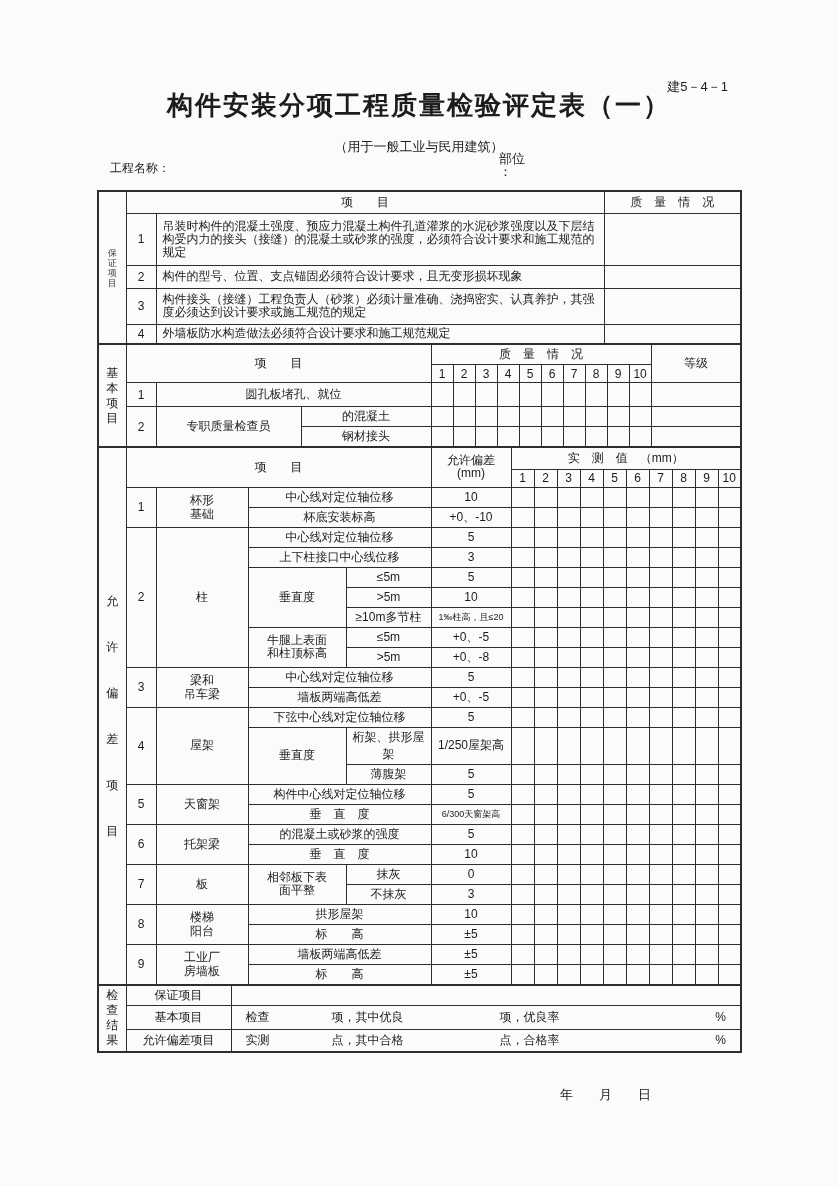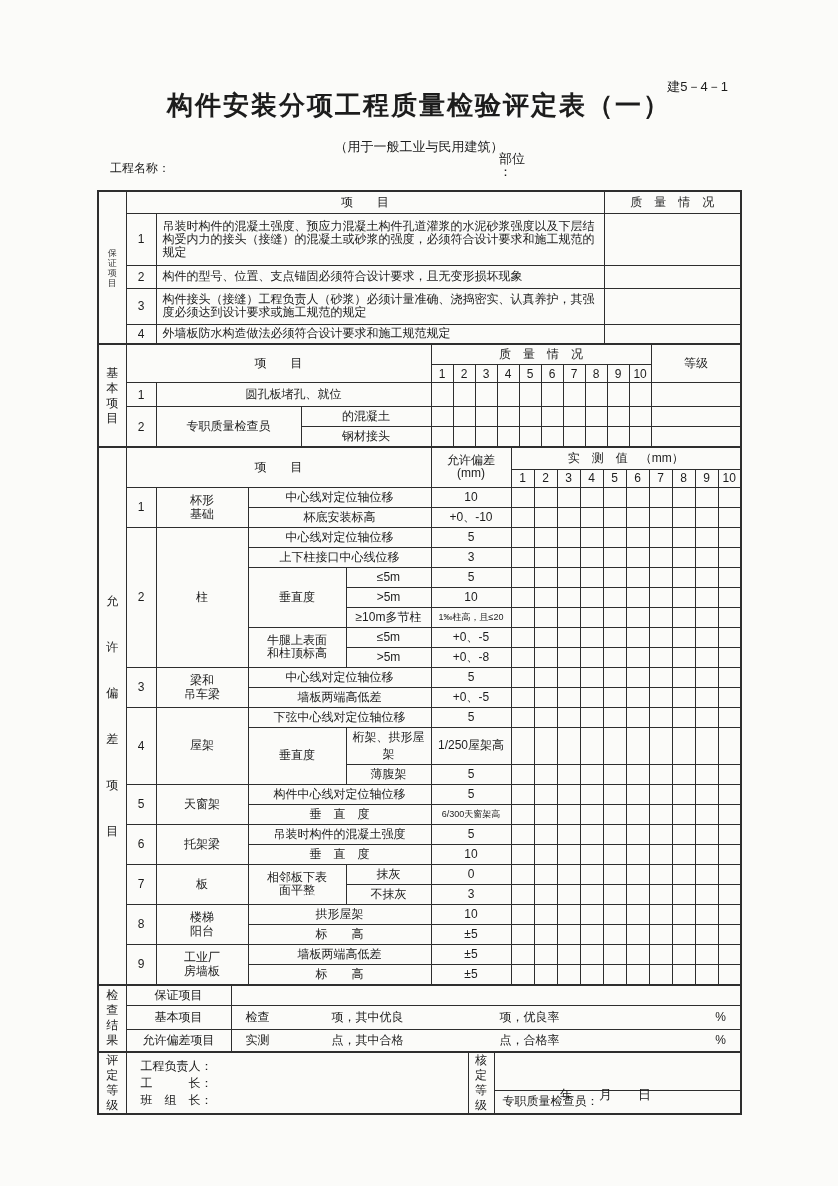--- a/index.html
+++ b/index.html
@@ -458,21 +458,21 @@
           <td class="mc"></td>
           <td class="mc"></td>
           <td class="mc"></td>
           <td class="mc"></td>
           <td class="mc"></td>
         </tr>
 
     <tr class="h20">
       <td rowspan="2">6</td>
       <td rowspan="2">托架梁</td>
-      <td colspan="2">吊装时构件的混凝土强度</td>
+      <td colspan="2">的混凝土或砂浆的强度</td>
       <td>5</td>
     <td class="mc"></td>
           <td class="mc"></td>
           <td class="mc"></td>
           <td class="mc"></td>
           <td class="mc"></td>
           <td class="mc"></td>
           <td class="mc"></td>
           <td class="mc"></td>
           <td class="mc"></td>
@@ -628,39 +628,16 @@
           <span class="p1">实测</span>
           <span class="p2">点，其中合格</span>
           <span class="p3">点，合格率</span>
           <span class="p4">%</span>
         </div>
       </td>
     </tr>
   </tbody>
     </table>
 
-  <table>
-    <colgroup>
-        <col style="width:28px">
-        <col style="width:342px">
-        <col style="width:26px">
-        <col style="width:247px">
-      </colgroup>
-    <tbody>
-        <tr class="h36">
-      <td class="vlabel" rowspan="2">评定等级</td>
-      <td class="sign-cell" rowspan="2">
-        <span>工程负责人：</span>
-        <span>工　　　长：</span>
-        <span>班　组　长：</span>
-      </td>
-      <td class="vlabel" rowspan="2">核定等级</td>
-      <td></td>
-    </tr>
-    <tr class="h22">
-      <td class="inspector">专职质量检查员：</td>
-    </tr>
-  </tbody>
-    </table>
 
 </div>
 
 <div class="date-line">年　　月　　日</div>
 
 </body></html>

